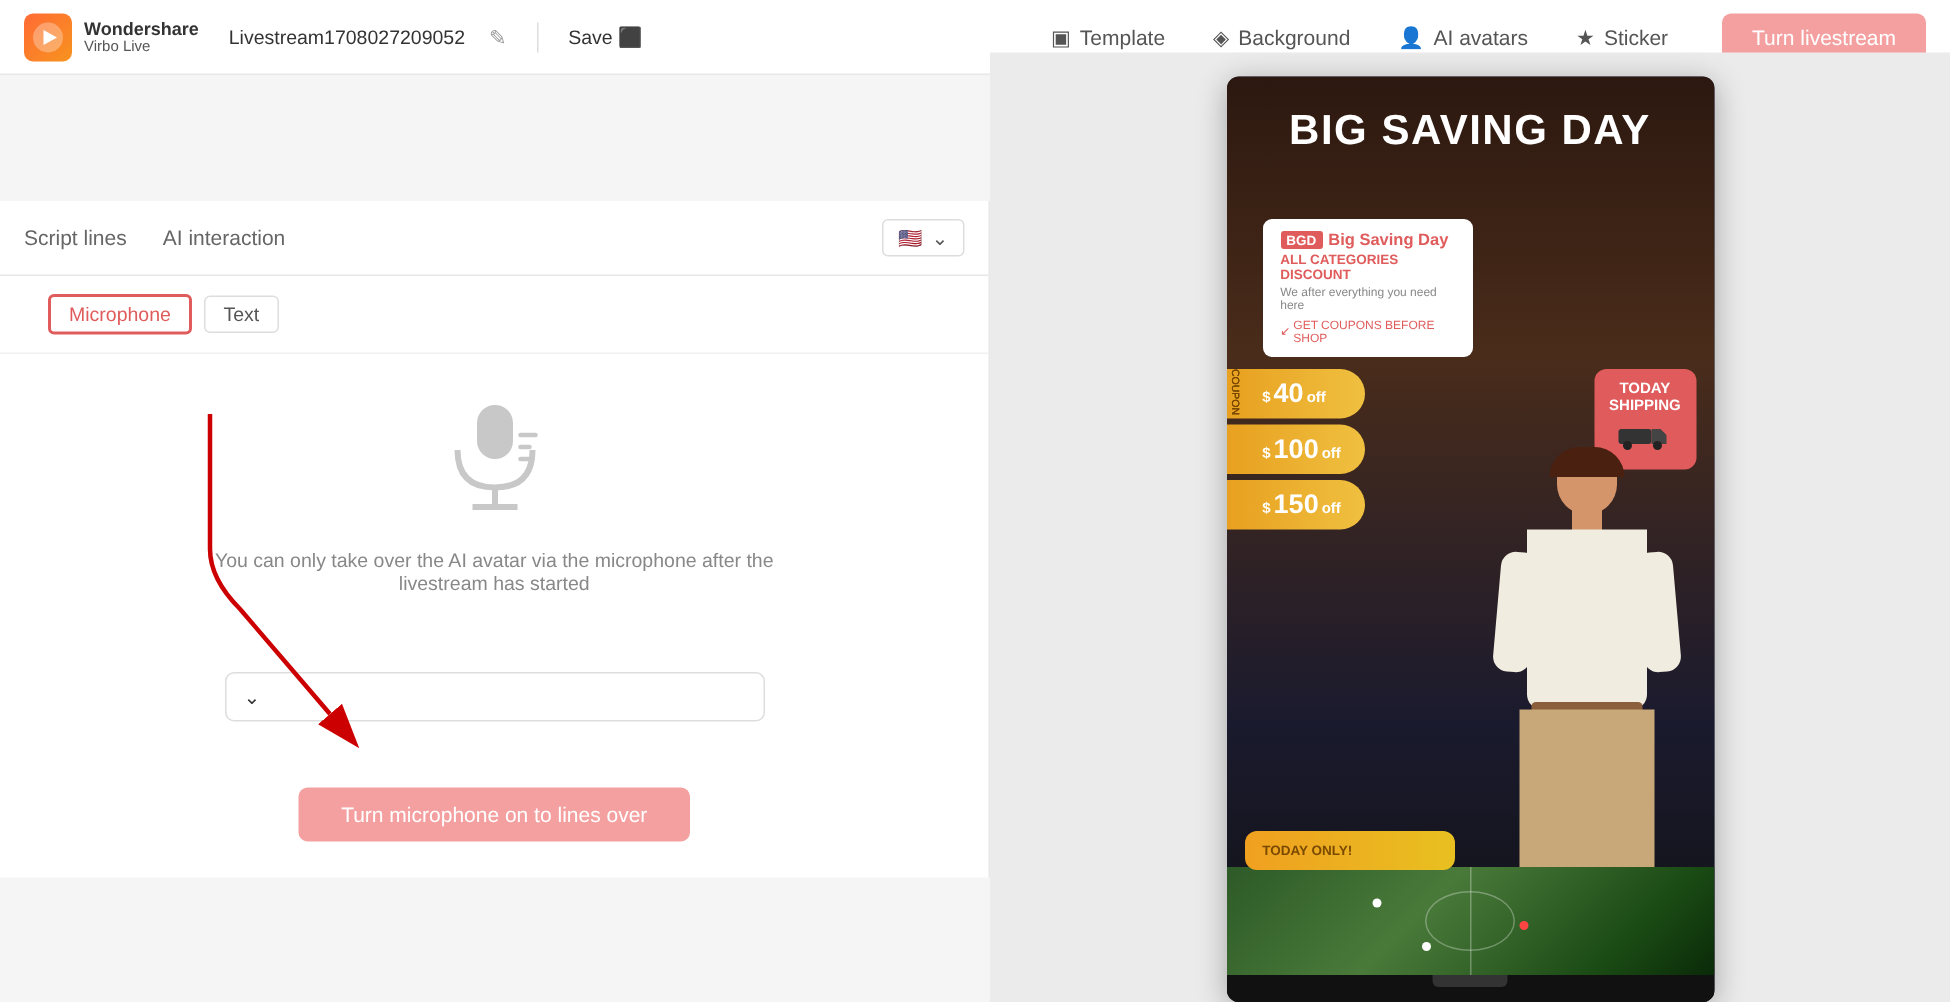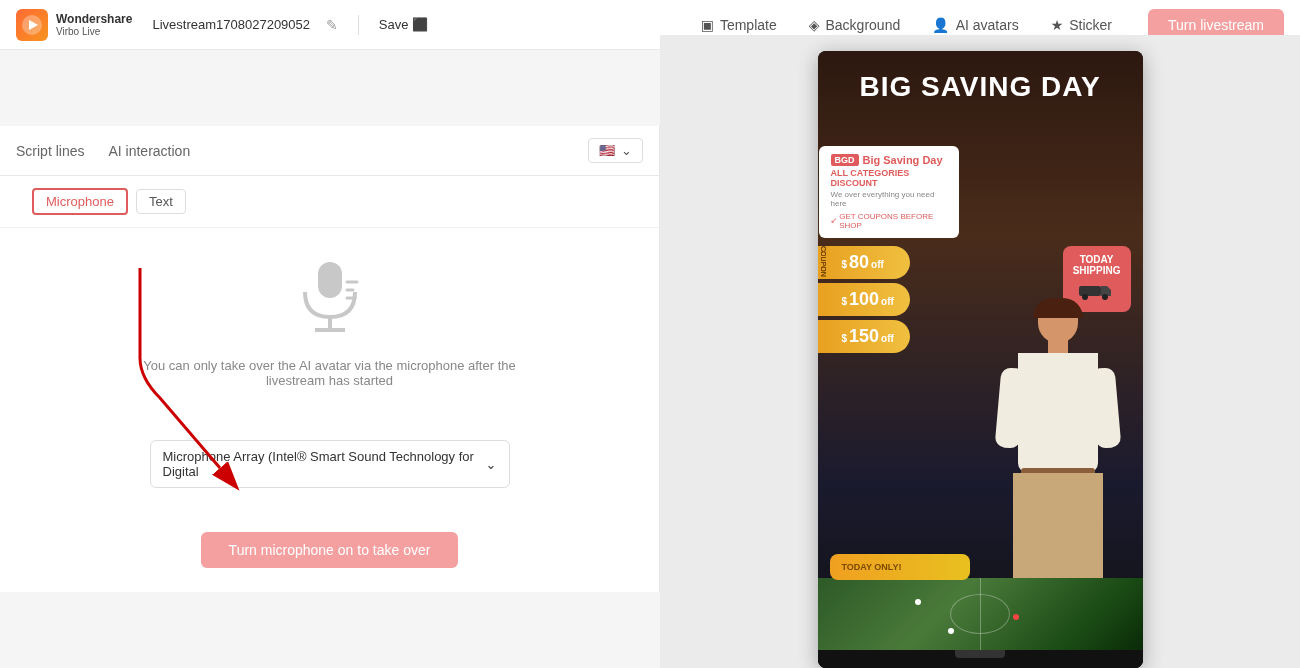--- a/index.html
+++ b/index.html
@@ -170,54 +170,53 @@
           <line x1="30" y1="78" x2="60" y2="78" stroke="#c8c8c8" stroke-width="4"></line>
 
           <line x1="62" y1="30" x2="72" y2="30" stroke="#c8c8c8" stroke-width="3" stroke-linecap="round"></line>
           <line x1="62" y1="38" x2="68" y2="38" stroke="#c8c8c8" stroke-width="3" stroke-linecap="round"></line>
           <line x1="62" y1="46" x2="70" y2="46" stroke="#c8c8c8" stroke-width="3" stroke-linecap="round"></line>
         </svg>
         <p class="hint-text">You can only take over the AI avatar via the microphone after the livestream has started</p>
       </div>
 
       <div class="dropdown-wrap">
-        <span>Microphone Array (Intel® Smart Sound Technology for Digital</span>
         <span>⌄</span>
       </div>
 
-      <button class="turn-on-btn">Turn microphone on to take over</button>
+      <button class="turn-on-btn">Turn microphone on to lines over</button>
     </div>
   </div>
 
   <div class="right-panel">
     <div class="preview-card">
       <div class="poster-bg">
 
         <div class="poster-title">
           <div class="poster-title-main">BIG SAVING DAY</div>
         </div>
 
-        <div class="coupon-box" style="top:95px;left:1px;">
+        <div class="coupon-box" style="top:95px;left:24px;">
           <div class="coupon-title">
             <span class="coupon-title-badge">BGD</span>
             <span>Big Saving Day</span>
           </div>
           <div class="coupon-sub">ALL CATEGORIES DISCOUNT</div>
-          <div class="coupon-desc">We over everything you need here</div>
+          <div class="coupon-desc">We after everything you need here</div>
           <div class="coupon-link">
             <span>↙</span>
             <span>GET COUPONS BEFORE SHOP</span>
           </div>
         </div>
 
         <div class="coupon-strip" style="top:195px;left:0;">
           <div class="strip-item">
             <span style="font-size:7px;color:#7a4a00;writing-mode:vertical-rl;position:absolute;left:2px;top:0;bottom:0;display:flex;align-items:center;">COUPON</span>
             <span style="margin-left:16px;" class="strip-dollar">$</span>
-            <span class="strip-amount">80</span>
+            <span class="strip-amount">40</span>
             <span class="strip-off">off</span>
           </div>
           <div class="strip-item">
             <span style="font-size:7px;color:#7a4a00;writing-mode:vertical-rl;position:absolute;left:2px;top:0;bottom:0;display:flex;align-items:center;">COUPON</span>
             <span style="margin-left:16px;" class="strip-dollar">$</span>
             <span class="strip-amount">100</span>
             <span class="strip-off">off</span>
           </div>
           <div class="strip-item">
             <span style="font-size:7px;color:#7a4a00;writing-mode:vertical-rl;position:absolute;left:2px;top:0;bottom:0;display:flex;align-items:center;">COUPON</span>

